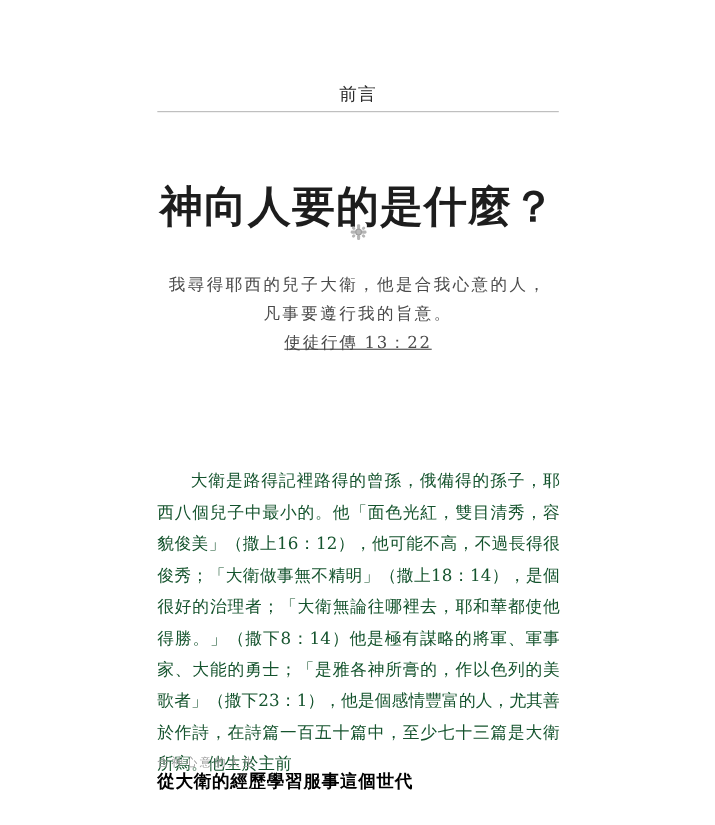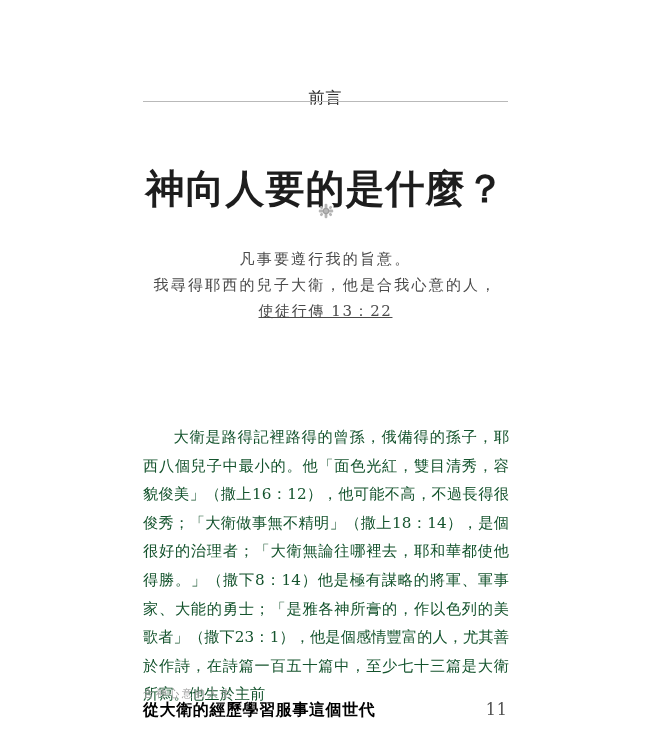--- a/index.html
+++ b/index.html
@@ -28,21 +28,20 @@
     position: absolute;
     left: 143px;
     top: 76px;
     width: 365px;
     text-align: center;
     font-family: "DejaVu Sans", "Liberation Sans", sans-serif;
     font-size: 16px;
     line-height: 20px;
     color: #2b2b2b;
     letter-spacing: 1px;
-    margin-top: 12px;
   }
   .head-rule {
     position: absolute;
     left: 143px;
     top: 101px;
     width: 365px;
     height: 1px;
     background: #b9b9b9;
   }
 
@@ -172,28 +171,27 @@
           <rect x="2.2" y="9.9" width="2.6" height="3.2" rx="1.2" transform="rotate(45 3.5 11.5)"></rect>
           <rect x="11.2" y="9.9" width="2.6" height="3.2" rx="1.2" transform="rotate(-45 12.5 11.5)"></rect>
         </g>
         <circle cx="8" cy="8" r="3.2" fill="#9d9d9d"></circle>
         <circle cx="8" cy="8" r="2.1" fill="#b8b8b8"></circle>
       </svg>
     </span>
   </div>
 
   <div class="epigraph">
+    <div>我尋得耶西的兒子大衛，他是合我心意的人，</div>
     <div>凡事要遵行我的旨意。</div>
-    <div>我尋得耶西的兒子大衛，他是合我心意的人，</div>
     <div class="ref">使徒行傳 13：22</div>
   </div>
 
   <div class="body-copy">
     <p>大衛是路得記裡路得的曾孫，俄備得的孫子，耶西八個兒子中最小的。他「面色光紅，雙目清秀，容貌俊美」（撒上16：12），他可能不高，不過長得很俊秀；「大衛做事無不精明」（撒上18：14），是個很好的治理者；「大衛無論往哪裡去，耶和華都使他得勝。」（撒下8：14）他是極有謀略的將軍、軍事家、大能的勇士；「是雅各神所膏的，作以色列的美歌者」（撒下23：1），他是個感情豐富的人，尤其善於作詩，在詩篇一百五十篇中，至少七十三篇是大衛所寫。他生於主前</p>
   </div>
 
   <div class="footer">
     <div class="footer-book">合神心意的人生</div>
     <div class="footer-sub">從大衛的經歷學習服事這個世代</div>
   </div>
-  <div class="folio">11</div>
 
 </div>
 
 </body></html>

